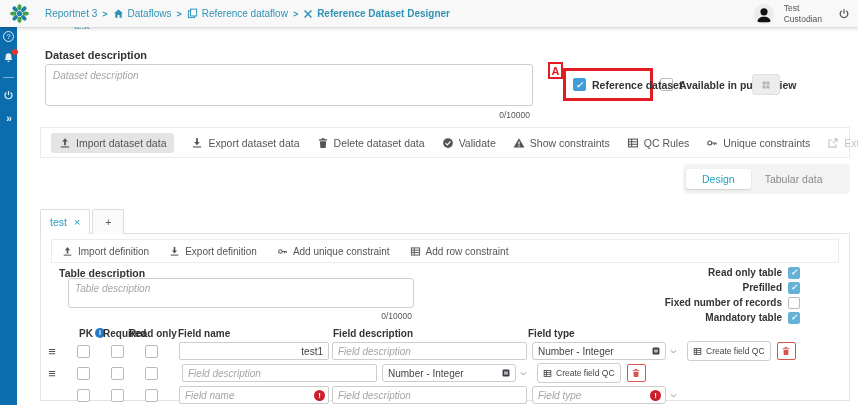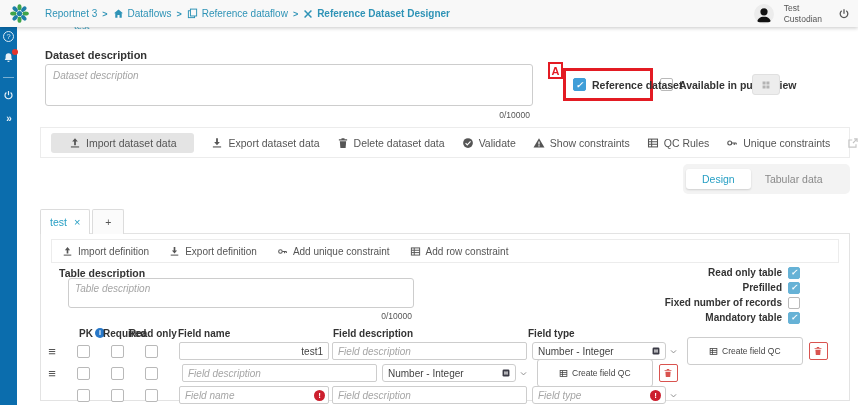--- a/index.html
+++ b/index.html
@@ -66,21 +66,21 @@
   .pubview { position:absolute; left:660px; top:78px; display:flex; align-items:center; gap:6px; }
   .webform-btn { position:absolute; left:752px; top:74px; height:21px; padding:0 8px;
     background:#ededed; border:1px solid #e0e0e0; border-radius:3px; color:#b3b3b3;
     font-size:9.5px; display:flex; align-items:center; gap:5px; cursor:default; }
 
   
   .toolbar { position:absolute; left:40px; top:127px; width:810px; height:31px;
     border:1px solid #ececec; background:#fff; display:flex; align-items:center; padding:0 10px; }
   .tbtn { display:flex; align-items:center; gap:5px; color:#555; font-size:10.5px;
     margin-right:17px; cursor:pointer; white-space:nowrap; }
-  .tbtn.hl { background:#e4e4e4; border-radius:3px; padding:4px 18px; }
+  .tbtn.hl { background:#e4e4e4; border-radius:3px; padding:4px 8px; }
   .tbtn.disabled { color:#c5c5c5; cursor:default; }
   .tbtn .ic { color:inherit; }
   .tb-gap { width:22px; }
 
   
   .toggle { position:absolute; left:683px; top:164px; width:167px; height:30px; background:#f3f3f3;
     border-radius:5px; display:flex; align-items:center; padding:3px; }
   .tg-design { background:#fff; color:#279fc4; border-radius:3px; box-shadow:0 1px 2px rgba(0,0,0,.15);
     padding:4px 16px; font-size:10.5px; cursor:pointer; }
   .tg-tabular { color:#8a8a8a; padding:4px 14px; font-size:10.5px; cursor:pointer; }
@@ -137,22 +137,22 @@
   .type-wrap { display:flex; align-items:center; margin-left:5px; }
   .type-box { width:134px; height:18px; border:1px solid #cdcdcd; border-radius:3px;
     display:flex; align-items:center; padding:0 4px 0 5px; gap:4px; cursor:pointer; background:#fff; }
   .type-box .t { flex:1; font-size:10px; color:#444; white-space:nowrap; overflow:hidden; }
   .type-box .t.ph { font-style:italic; color:#a5a5a5; }
   .numsq { color:#3b3b46; }
   .type-chev { width:15px; display:flex; justify-content:center; color:#888; cursor:pointer; }
   .err-ic { width:11px; height:11px; border-radius:50%; background:#cc1f2e; color:#fff;
     font-size:8px; font-weight:bold; text-align:center; line-height:11px; font-style:normal; flex:none; }
   .err-abs { position:absolute; right:4px; top:3.5px; }
-  .qc-btn { height:28px; border:1px solid #cdcdcd; border-radius:3px; background:#fff;
-    display:flex; align-items:center; gap:4px; padding:0 21px; margin-left:6px; color:#444;
+  .qc-btn { height:20px; border:1px solid #cdcdcd; border-radius:3px; background:#fff;
+    display:flex; align-items:center; gap:4px; padding:0 5px; margin-left:6px; color:#444;
     font-size:8.5px; cursor:pointer; white-space:nowrap; }
   .del-btn { width:19px; height:18px; border:1px solid #d9534f; border-radius:2px; background:#fff;
     display:flex; align-items:center; justify-content:center; margin-left:6px; color:#d9534f; cursor:pointer; }
 </style>
 </head>
 <body>
 
 <svg width="0" height="0" style="position:absolute" aria-hidden="true">
   <defs>
     <symbol id="s-upload" viewBox="0 0 16 16">

